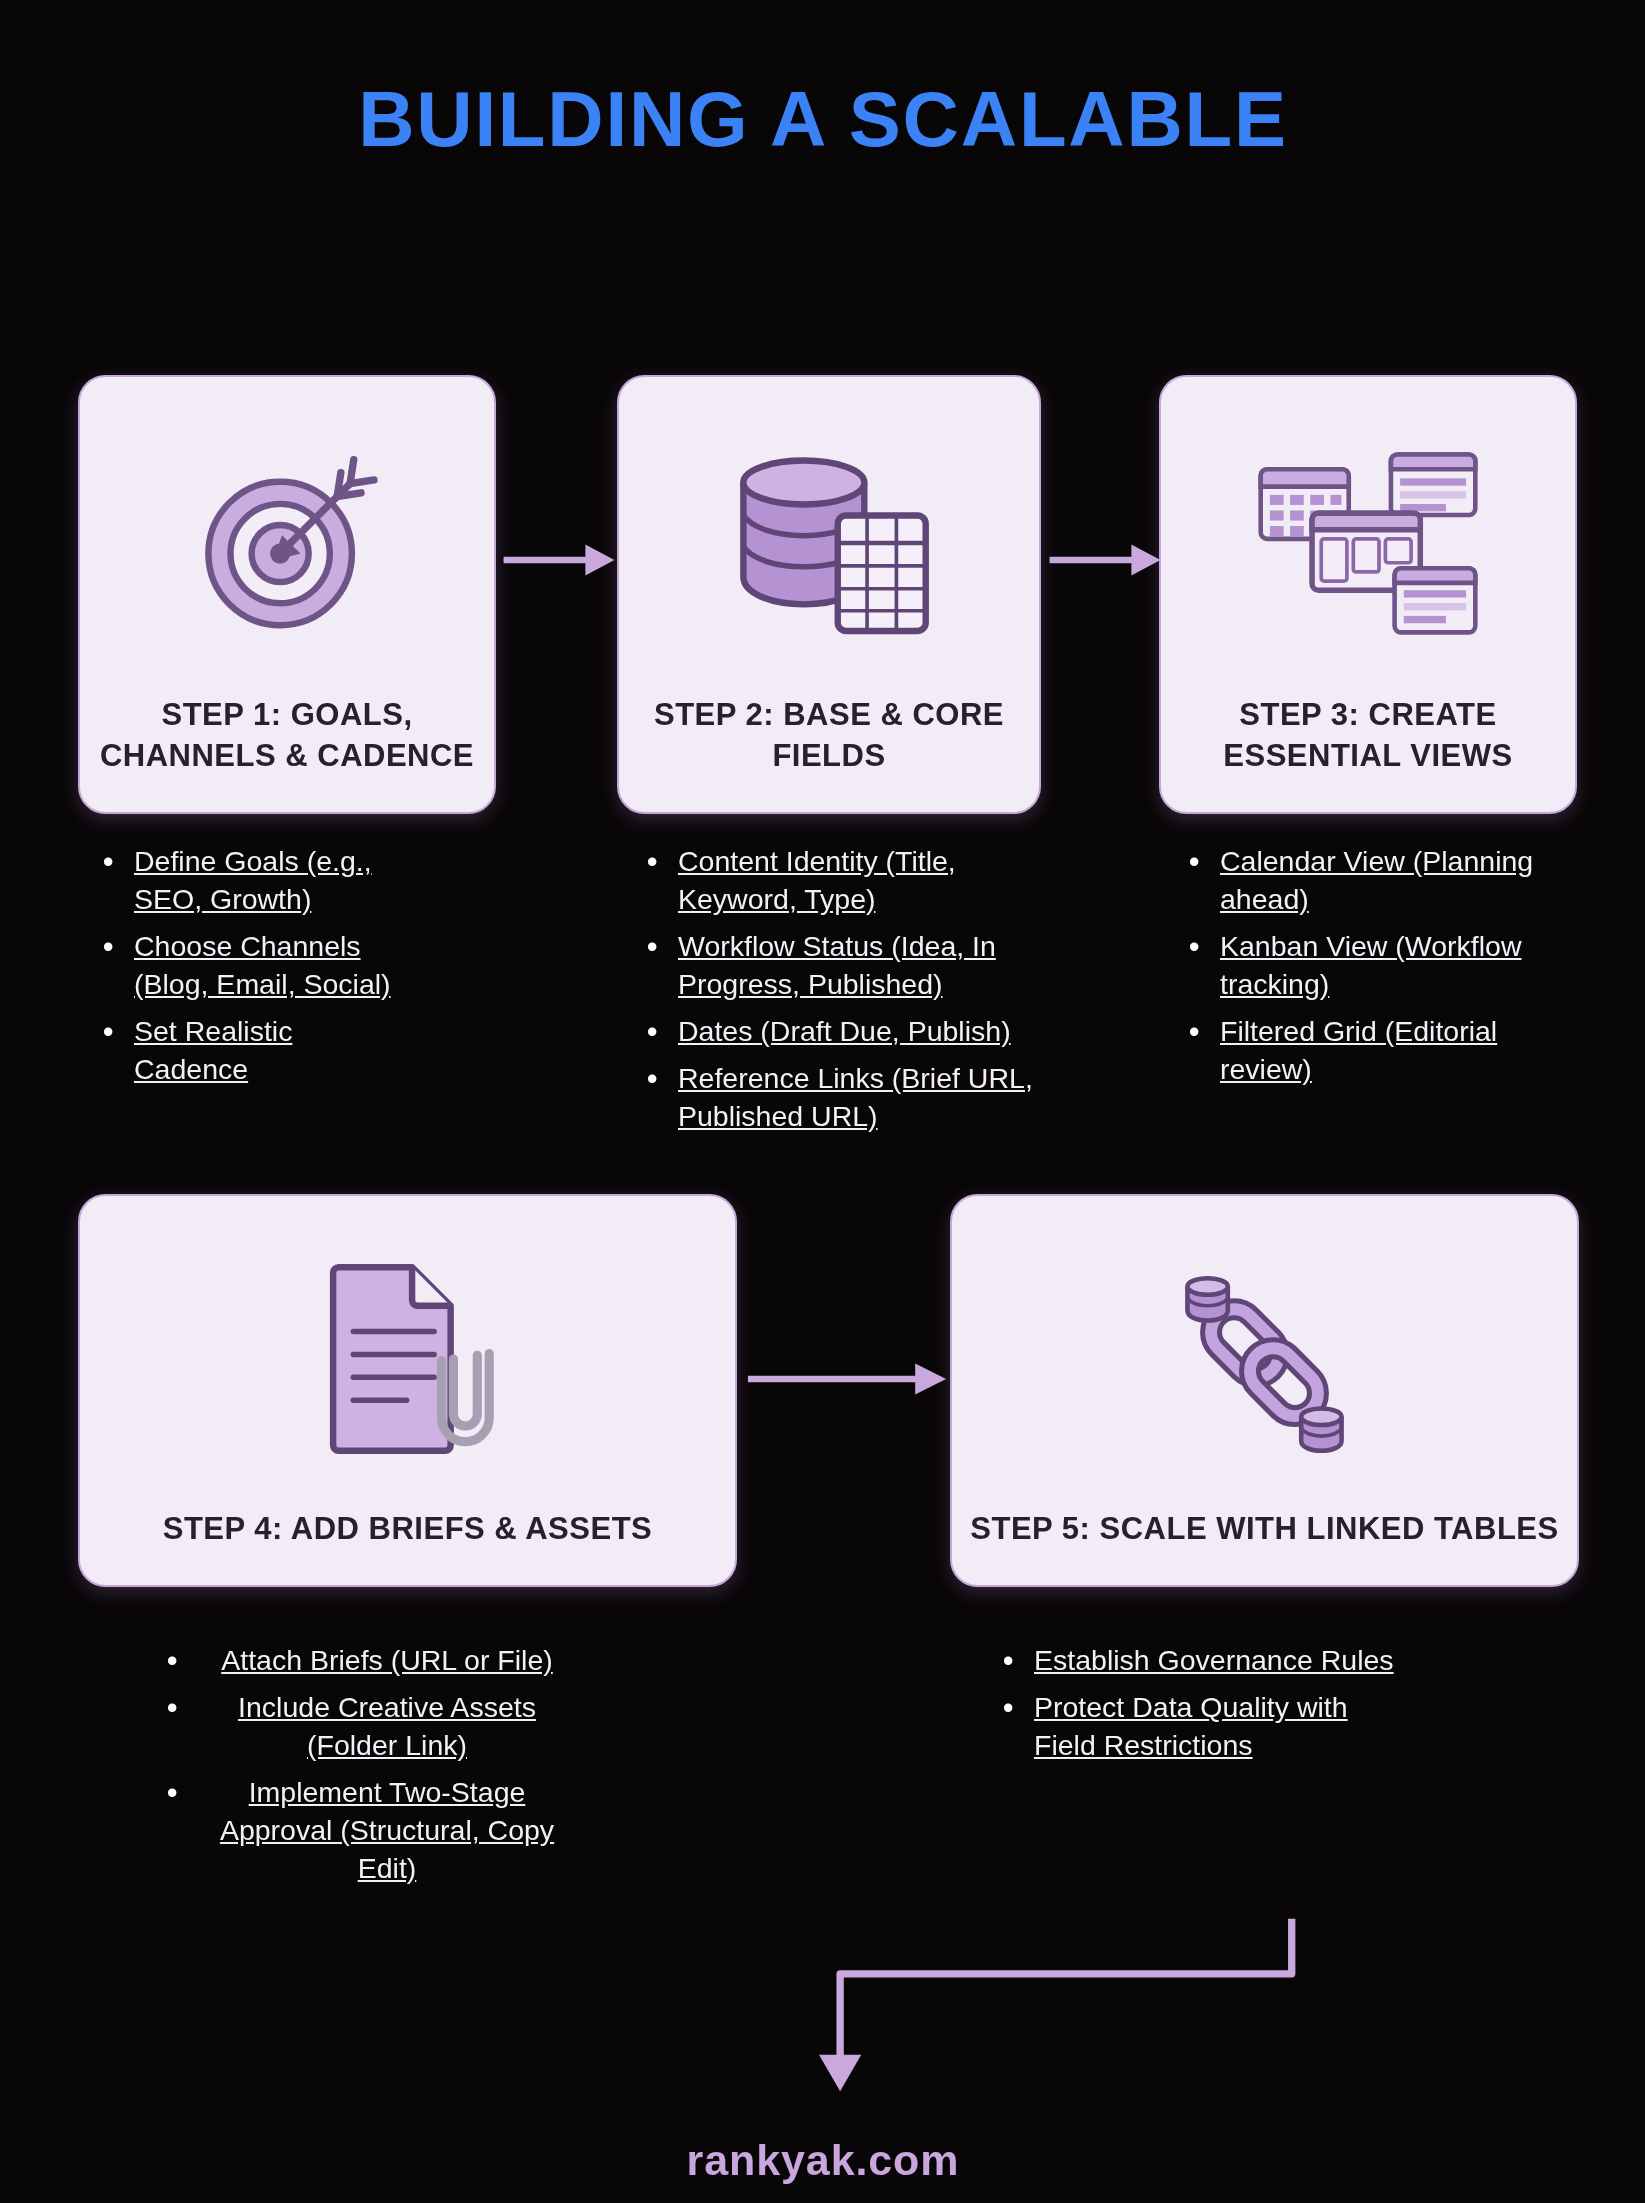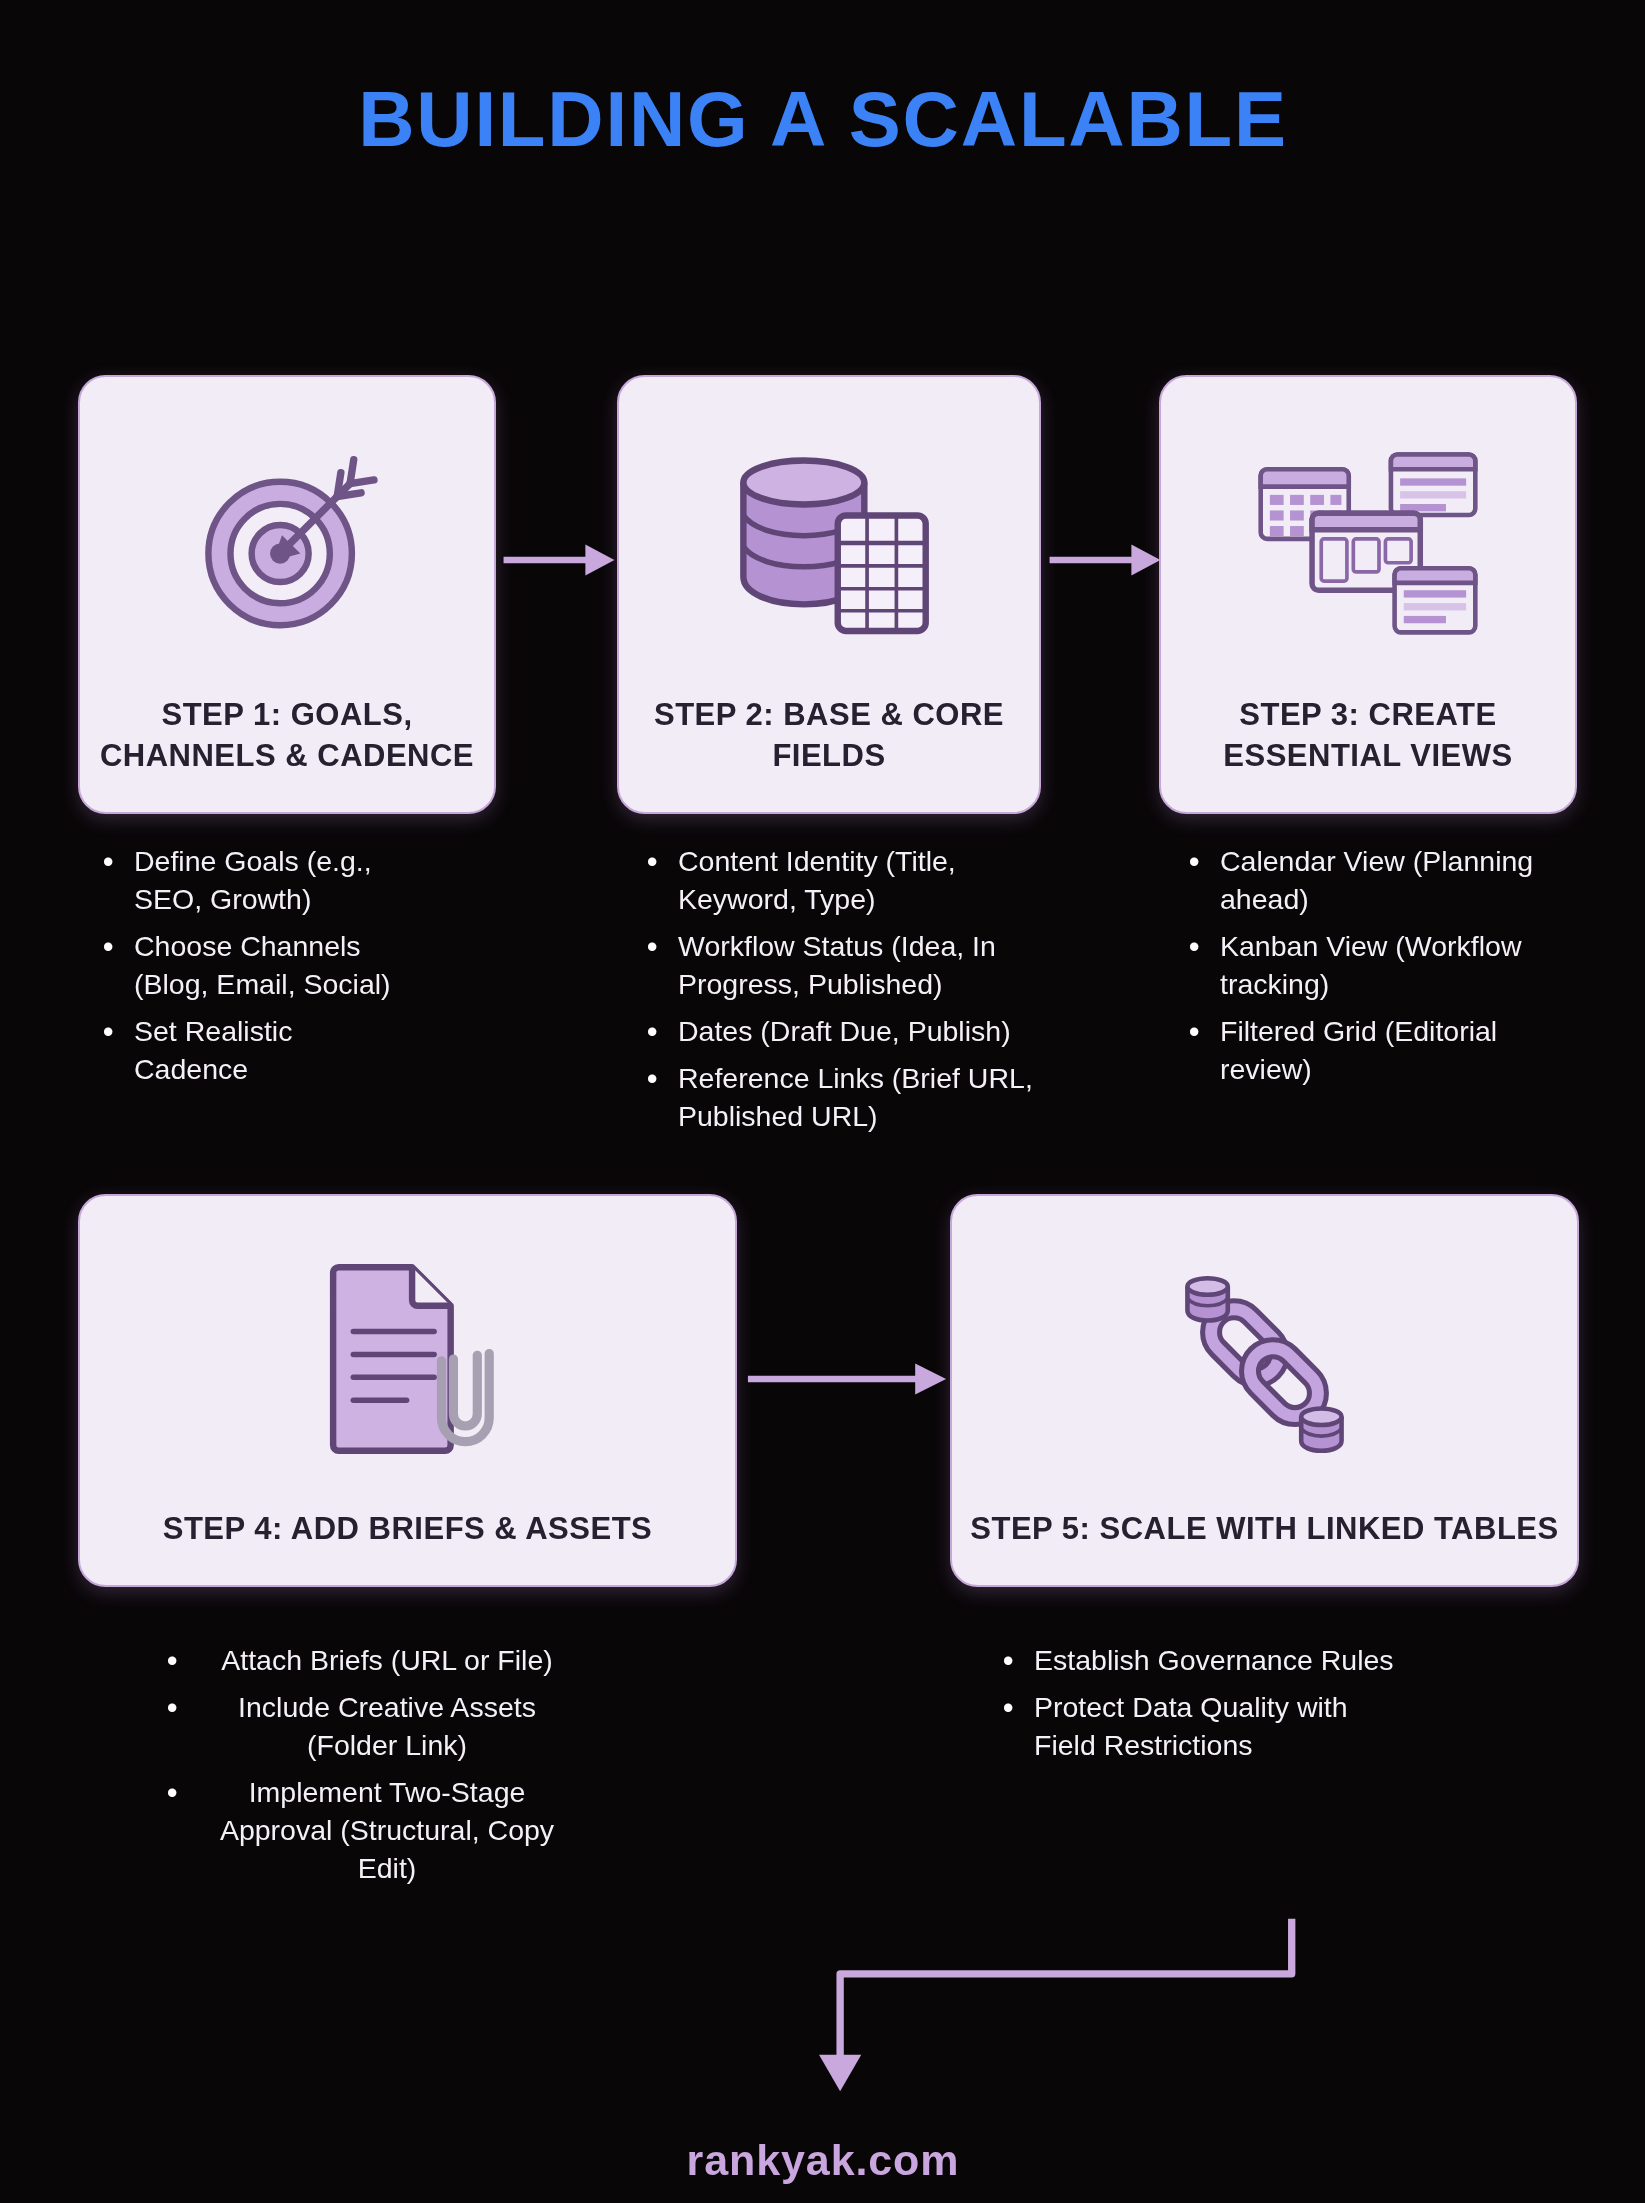--- a/index.html
+++ b/index.html
@@ -21,21 +21,21 @@
   .icon-wrap { flex:1; display:flex; align-items:center; justify-content:center; width:100%; padding-top:13px; }
   .card-title {
     color:#262030; font-weight:bold; font-size:31px; line-height:1.32;
     text-align:center; margin:0 16.5px 35px; letter-spacing:0.5px;
   }
   .card1 { left:78px;  top:375px;  width:418px; height:439px; }
   .card2 { left:617px; top:375px;  width:424px; height:439px; }
   .card3 { left:1159px;top:375px;  width:418px; height:439px; }
   .card4 { left:78px;  top:1194px; width:659px; height:393px; }
   .card5 { left:950px;top:1194px; width:629px; height:393px; }
-  .bullets { position:absolute; list-style:none; color:#f4f0f7; font-size:28.5px; line-height:1.33; }
+  .bullets { position:absolute; list-style:none; color:#f4f0f7; font-size:28.5px; line-height:1.33;text-decoration:underline; }
   .bullets li { position:relative; padding-left:35px; margin-bottom:9.2px; }
   .bullets li::before { content:"\2022"; position:absolute; left:3.7px; top:-1.8px; font-size:31px; color:#ffffff; }
   .bullets1 { left:99px;  top:843px;  width:303px; }
   .bullets2 { left:643px;  top:843px;  width:395px; }
   .bullets3 { left:1185px; top:843px;  width:358px; }
   .bullets4 { left:163px;  top:1642px; width:413px;text-align:center; }
   .bullets5 { left:999px; top:1642px; width:413px; }
   .harrow { position:absolute; }
   .a1 { left:501px;  top:540px; }
   .a2 { left:1047px; top:540px; }

